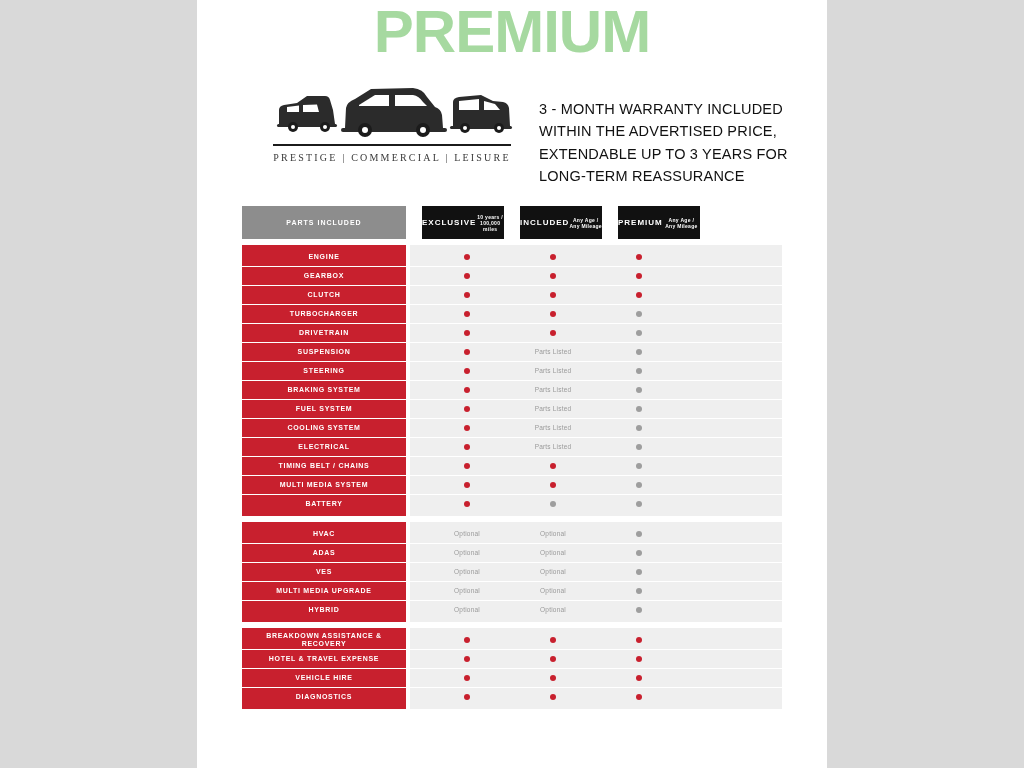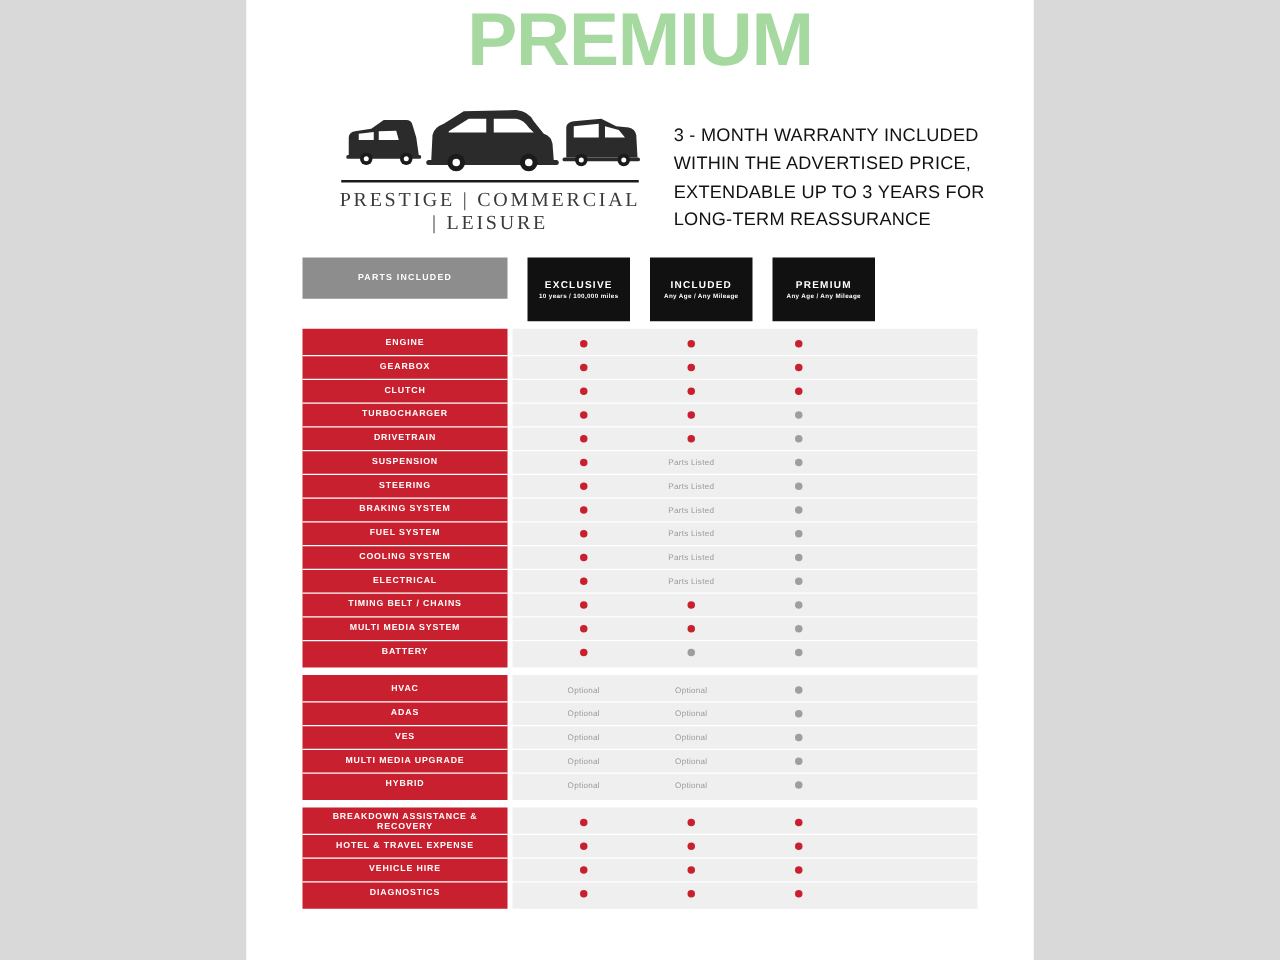--- a/index.html
+++ b/index.html
@@ -55,21 +55,21 @@
     line-height: 1;
     padding-left: 8px;
   }
   .brand-rule {
     height: 2px;
     background: #1b1b1b;
     margin: 6px 6px 6px 6px;
   }
   .brand-tag {
     font-family: "Liberation Serif", serif;
-    font-size: 16px;
+    font-size: 10px;
     letter-spacing: 2.2px;
     color: #3a3a3a;
   }
   .intro-text {
     flex: 1;
     padding-left: 22px;
     padding-top: 18px;
     font-size: 14.5px;
     font-weight: normal;
     line-height: 1.55;
@@ -104,23 +104,23 @@
     letter-spacing: 1px;
     height: 33px;
     display: flex;
     align-items: center;
     justify-content: center;
     text-transform: uppercase;
   }
   .hdr-plan {
     background: #111;
     color: #fff;
-    height: 51px;
-    display: flex;
-    flex-direction: column;
+    height: 33px;
+    display: flex;
+    flex-direction: row;
     align-items: center;
     justify-content: center;
     text-align: center;
   }
   .hdr-plan .t {
     font-size: 8px;
     font-weight: bold;
     letter-spacing: 1px;
   }
   .hdr-plan .s {

